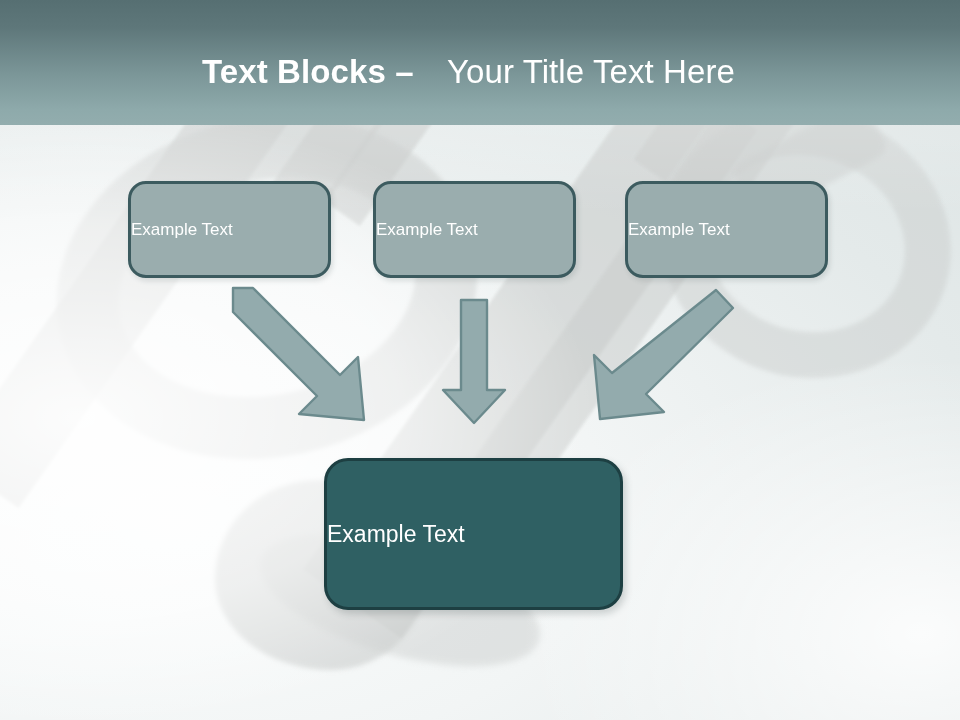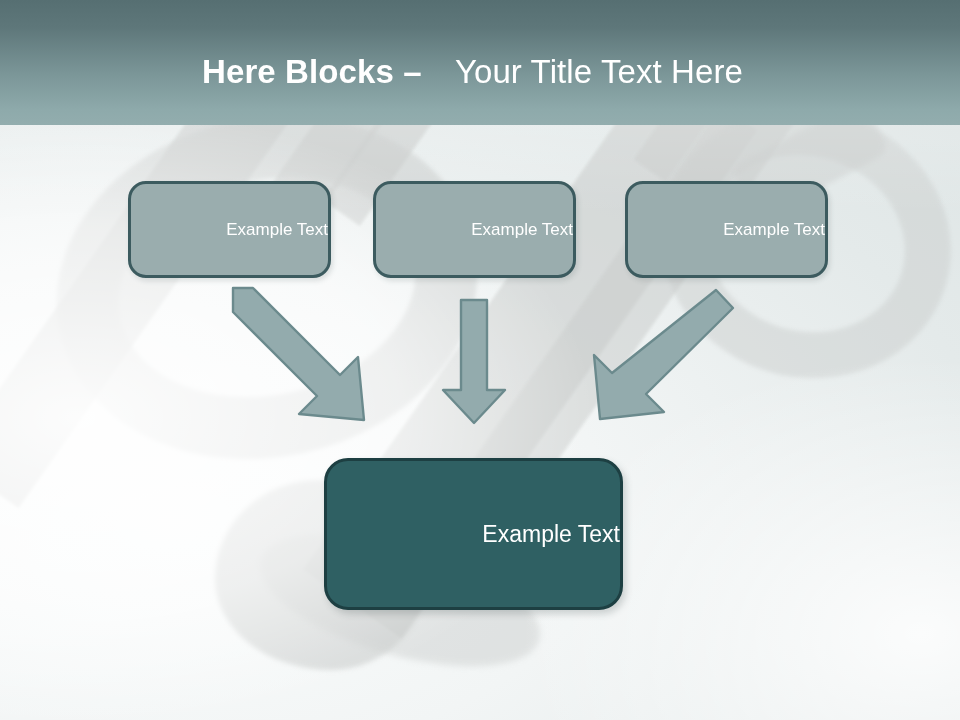--- a/index.html
+++ b/index.html
@@ -118,21 +118,21 @@
   .title-dash   { font-weight: bold; }
   .title-rest   { font-weight: normal; margin-left: 24px; }
 
   
   .node {
     position: absolute;
     box-sizing: border-box;
     border-radius: 18px;
     display: flex;
     align-items: center;
-    justify-content: flex-end;
+    justify-content: flex-start;
     color: #ffffff;
     text-align: center;
   }
   .node-top {
     width: 203px;
     height: 97px;
     background: #9aadae;
     border: 3px solid #3c5b5f;
     font-size: 17px;
     box-shadow: 2px 3px 5px rgba(70,85,85,.16);
@@ -179,21 +179,21 @@
     <div class="wm ring2"></div>
     <div class="wm blob1"></div>
     <div class="wm blob2"></div>
     <div class="wm blob3"></div>
   </div>
 
   <div class="bg-wash"></div>
 
   <div class="header">
     <div class="header-title">
-      <span class="title-strong">Here Blocks</span><span class="title-dash"> – </span><span class="title-rest">Your Title Text Here</span>
+      <span class="title-strong">Text Blocks</span><span class="title-dash"> – </span><span class="title-rest">Your Title Text Here</span>
     </div>
   </div>
 
   <div class="arrows">
     <svg width="960" height="720" viewBox="0 0 960 720" xmlns="http://www.w3.org/2000/svg">
 
       <g>
         <polygon points="233,288 253,288 340,375 358,357 364,420 299,414 317,396 233,312" fill="#93abad" stroke="#6b8a8d" stroke-width="2.4" stroke-linejoin="round"></polygon>
       </g>
 

